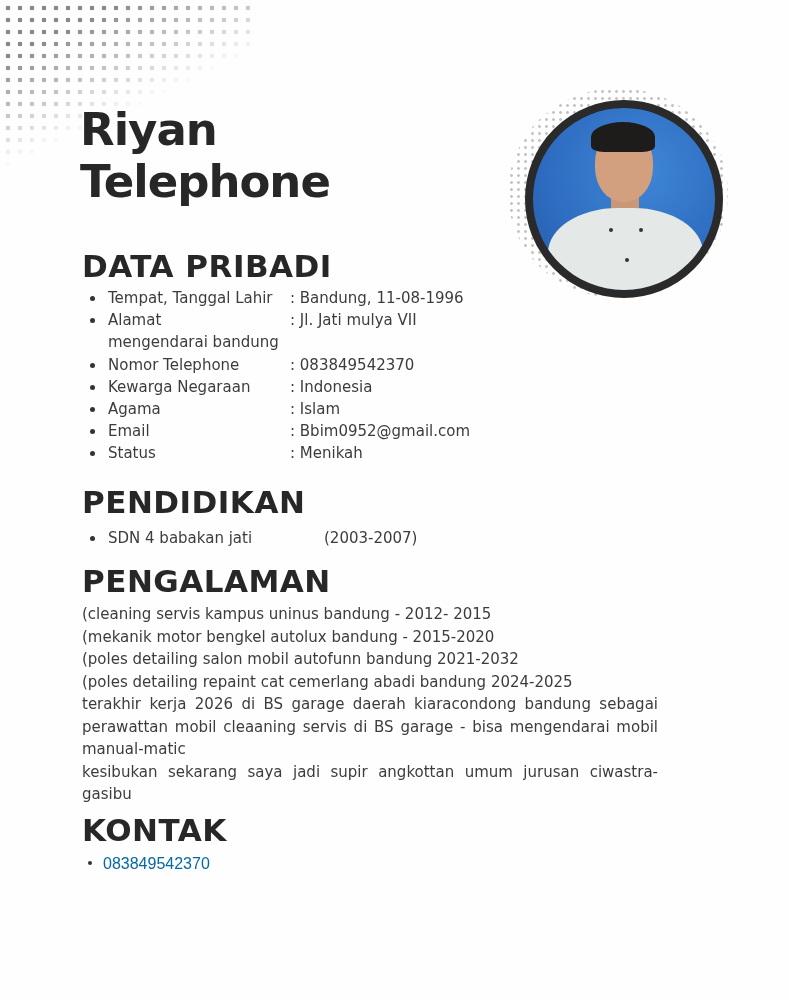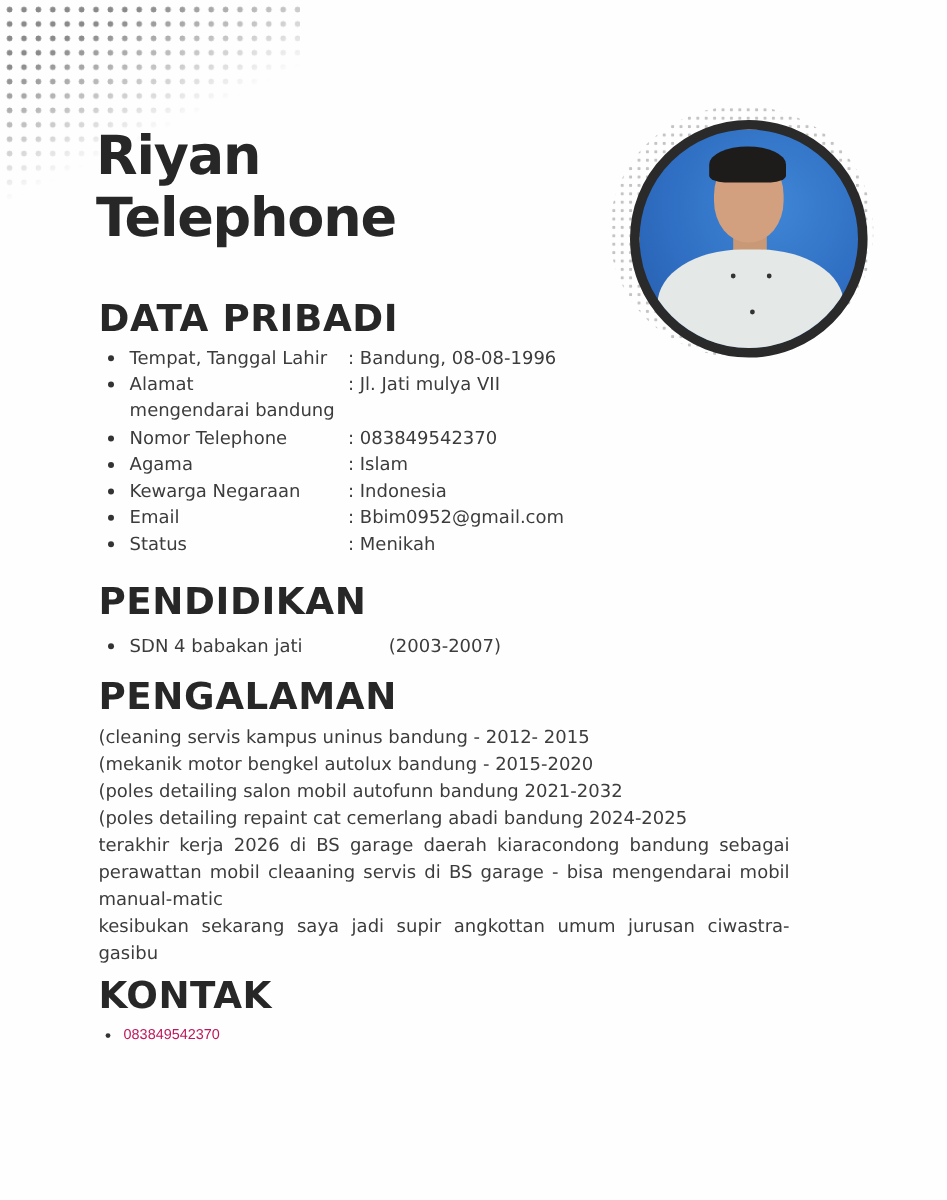--- a/index.html
+++ b/index.html
@@ -55,21 +55,21 @@
       content: ""; position: absolute; left: 4px; top: 9px; width: 5px; height: 5px; border-radius: 50%; background: #333;
     }
     ul.info .lbl { display: inline-block; width: 182px; }
     ul.info .cont { display: block; }
     .exp {
       position: absolute; left: 82px; top: 603px; width: 576px; font-size: 15px; line-height: 22.5px; color: #3c3c3c;
     }
     .exp p { margin: 0; }
     .exp p.justify { text-align: justify; }
     ul.kontak { position: absolute; left: 86px; top: 855px; margin: 0; padding: 0; list-style: none; }
-    ul.kontak li { position: relative; padding-left: 17px; font-size: 12px; color: #be185d; font-family: "Liberation Sans", sans-serif; }
+    ul.kontak li { position: relative; padding-left: 17px; font-size: 16px; color: #0369a1; font-family: "Liberation Sans", sans-serif; }
     ul.kontak li::before { content: ""; position: absolute; left: 2px; top: 6px; width: 4px; height: 4px; border-radius: 50%; background: #333; }
   </style>
 </head>
 <body>
 
 <div class="dots-corner"></div>
 
 <h1 class="name">
   <span>Riyan</span><br>
   <span>Telephone</span>
@@ -81,25 +81,25 @@
   <div class="shirt"></div>
   <div class="head"></div>
   <div class="hair"></div>
   <div class="btn" style="left:76px;top:120px"></div>
   <div class="btn" style="left:106px;top:120px"></div>
   <div class="btn" style="left:92px;top:150px"></div>
 </div>
 
 <h2 class="section" style="top:248px">DATA PRIBADI</h2>
 <ul class="info" style="top:287px">
-  <li><span class="lbl">Tempat, Tanggal Lahir</span><span>: Bandung, 08-08-1996</span></li>
+  <li><span class="lbl">Tempat, Tanggal Lahir</span><span>: Bandung, 11-08-1996</span></li>
   <li><span class="lbl">Alamat</span><span>: Jl. Jati mulya VII</span><span class="cont">mengendarai bandung</span></li>
   <li><span class="lbl">Nomor Telephone</span><span>: 083849542370</span></li>
+  <li><span class="lbl">Kewarga Negaraan</span><span>: Indonesia</span></li>
   <li><span class="lbl">Agama</span><span>: Islam</span></li>
-  <li><span class="lbl">Kewarga Negaraan</span><span>: Indonesia</span></li>
   <li><span class="lbl">Email</span><span>: Bbim0952@gmail.com</span></li>
   <li><span class="lbl">Status</span><span>:  Menikah</span></li>
 </ul>
 
 <h2 class="section" style="top:484px">PENDIDIKAN</h2>
 <ul class="info" style="top:527px">
   <li><span class="lbl" style="width:216px">SDN 4 babakan jati</span><span>(2003-2007)</span></li>
 </ul>
 
 <h2 class="section" style="top:563px">PENGALAMAN</h2>

